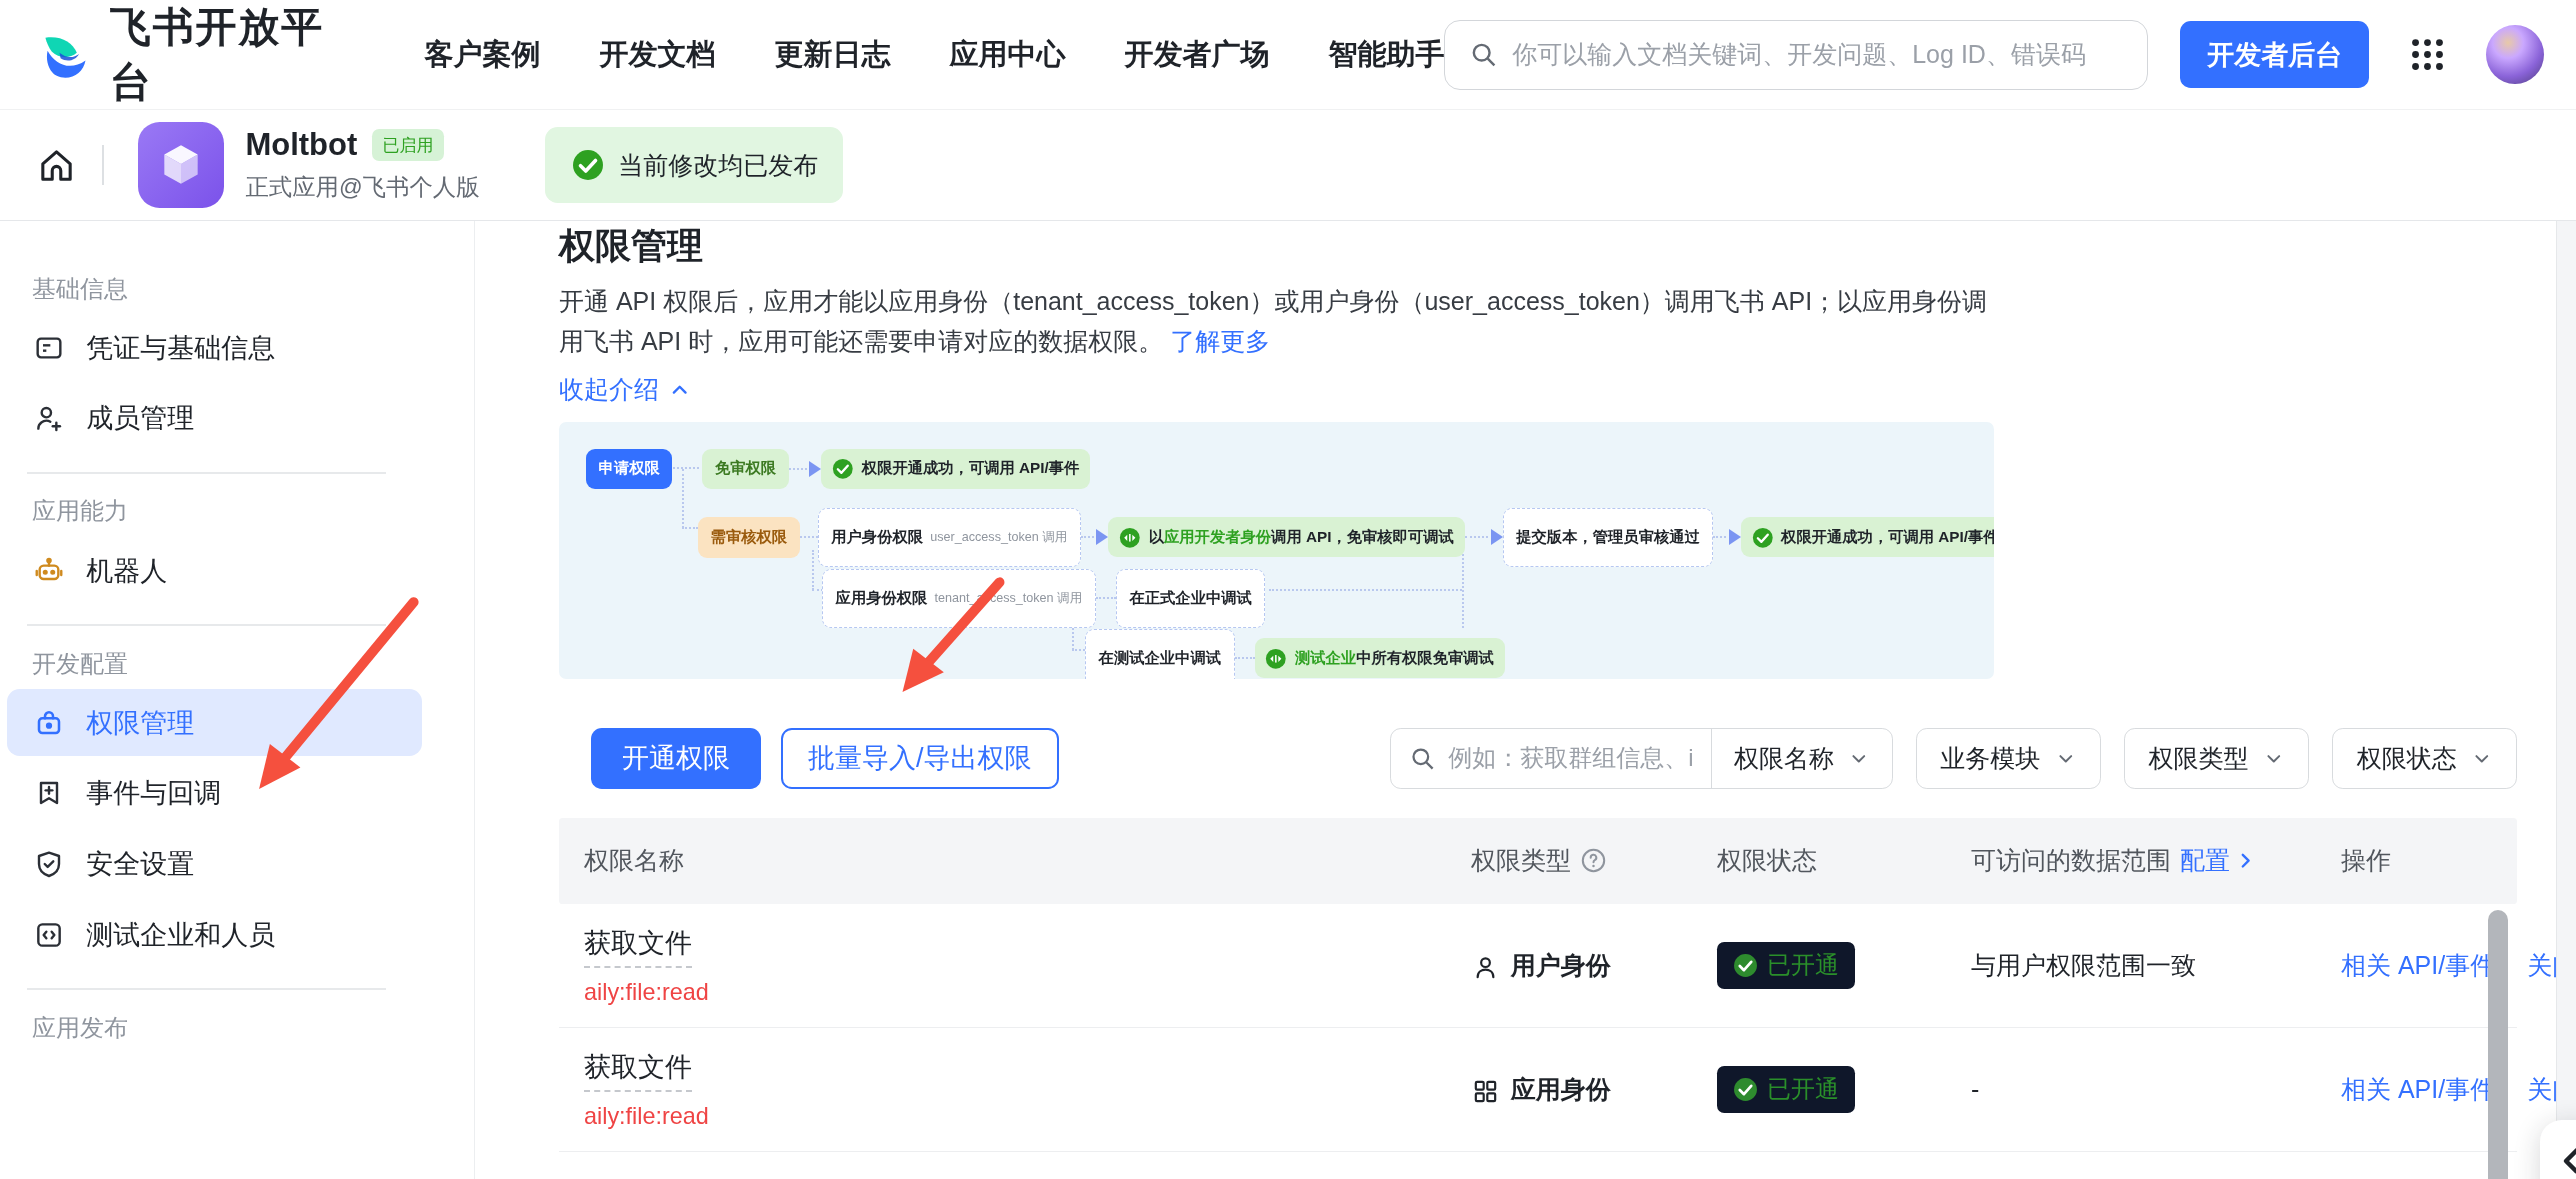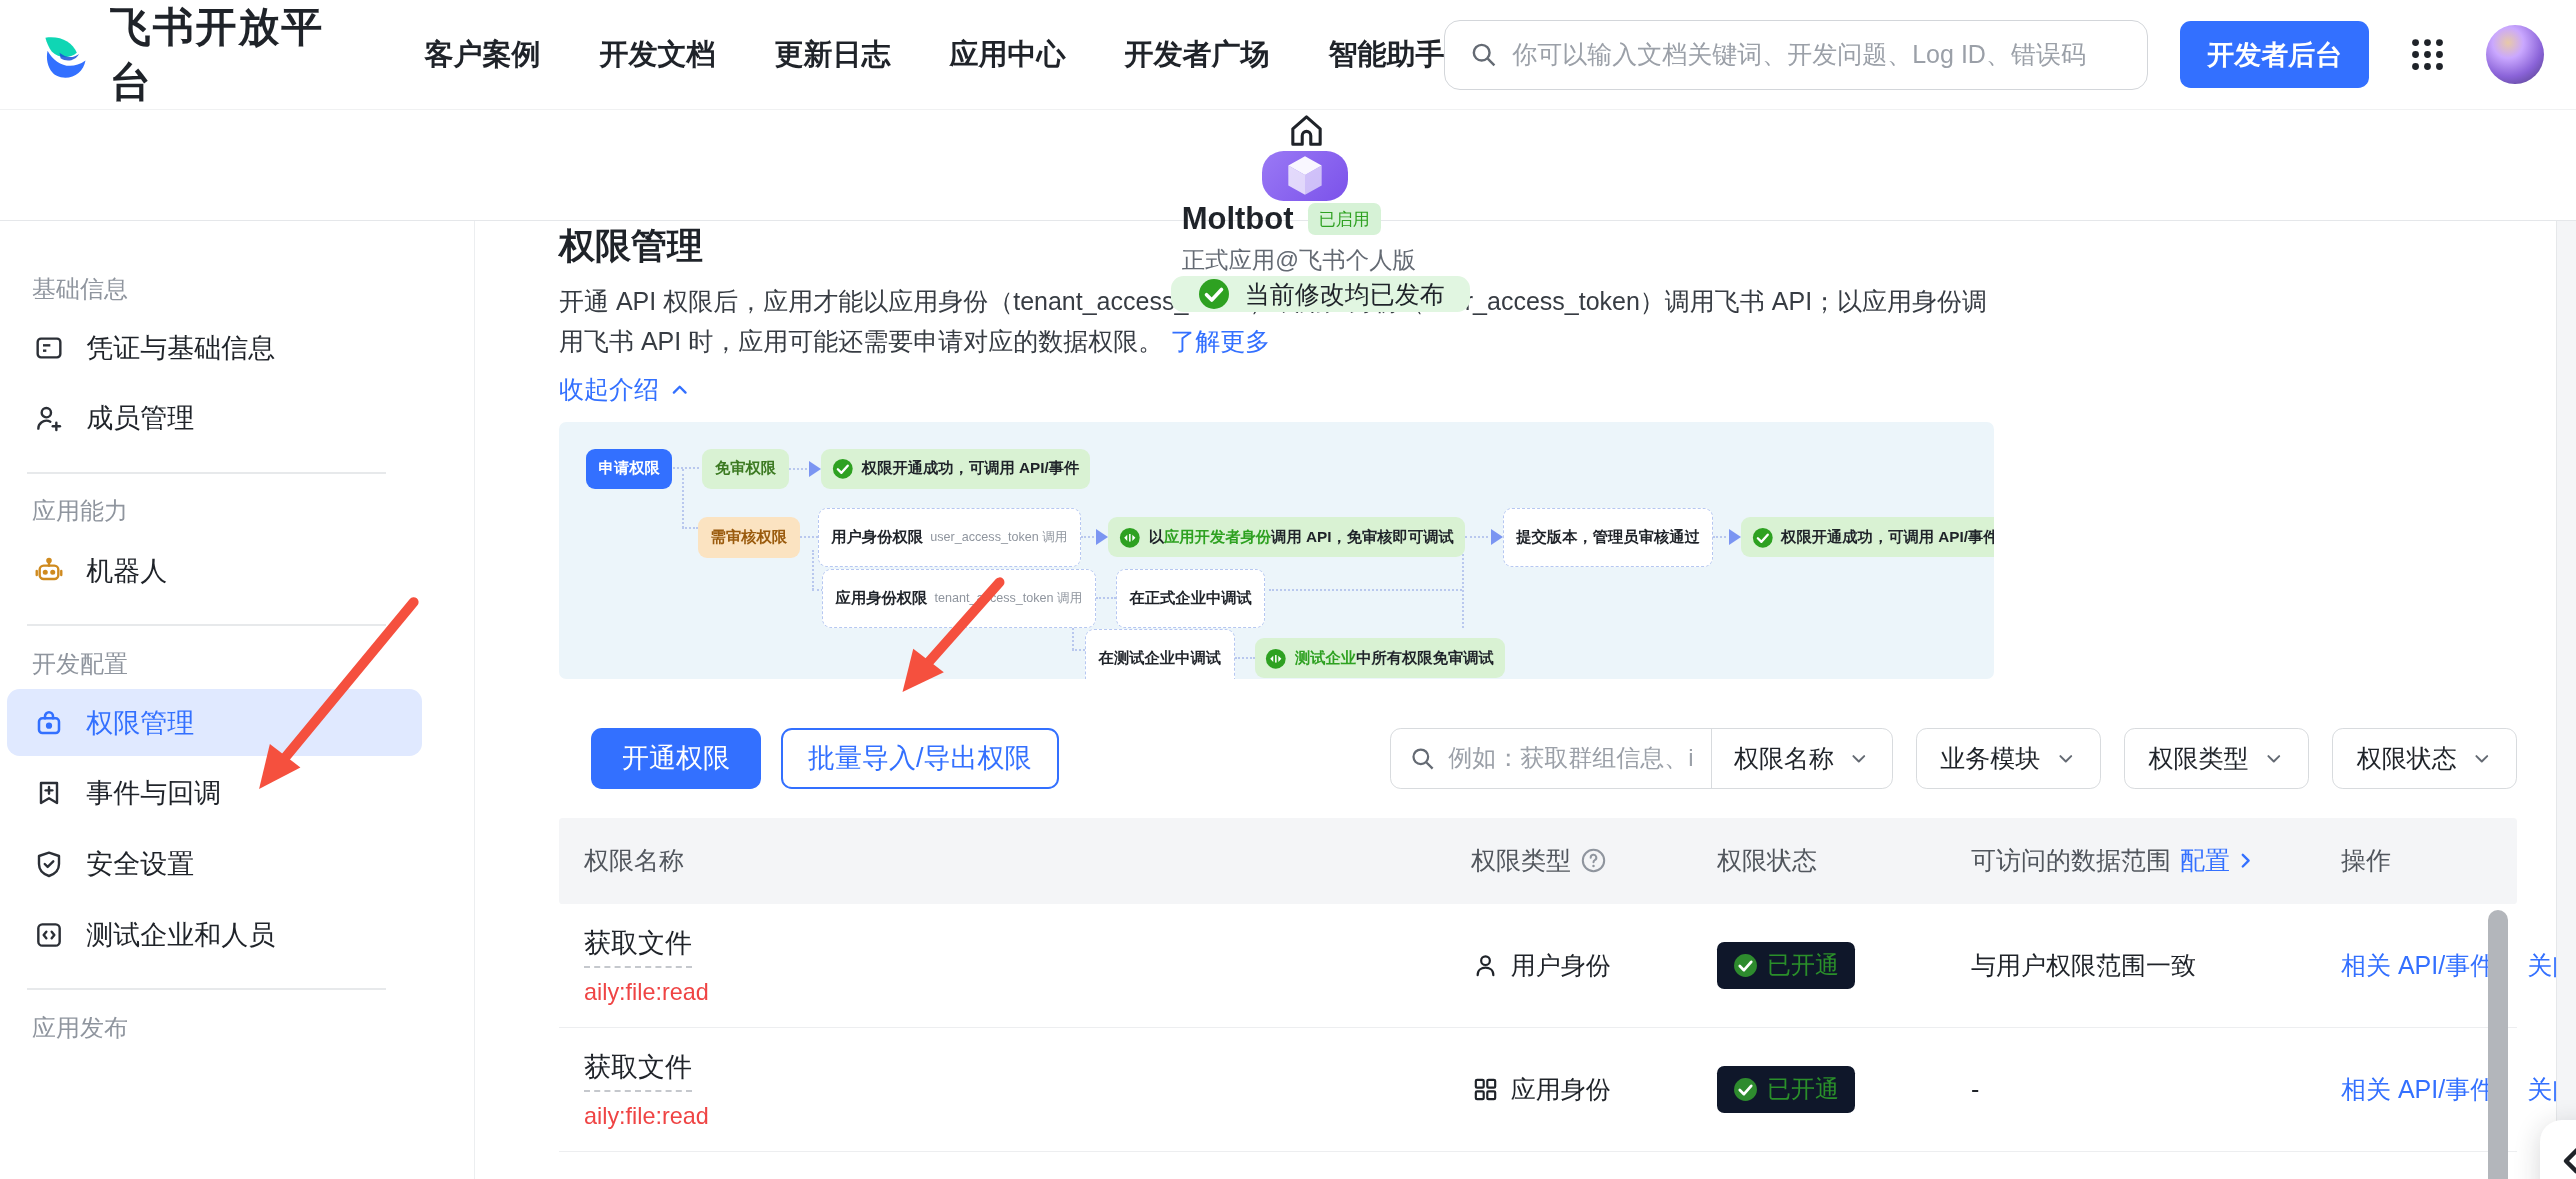--- a/index.html
+++ b/index.html
@@ -20,21 +20,21 @@
     font-family:inherit; color:#1f2329; }
   .nav-search input::placeholder { color:#9ba0a8; }
   .console-btn { margin-left:32px; height:67px; padding:0 27px; background:#3370ff; color:#fff;
     font-size:27px; font-weight:600; border-radius:10.8px; display:flex; align-items:center; cursor:pointer; white-space:nowrap; }
   .grid-dots { margin-left:38px; cursor:pointer; }
   .avatar { width:59px; height:59px; border-radius:50%; margin:0 32px 0 38px; cursor:pointer;
     background:radial-gradient(circle at 38% 30%, #e8c9a8 0%, #caa8ff 28%, #8a63d8 62%, #4a3b78 100%); }
 
   
   .appbar { position:absolute; left:0; top:110px; width:2576px; height:111px; background:#fff;
-    display:flex; align-items:center; border-bottom:0.9px solid #e5e7ea; z-index:4;flex-direction:column; }
+    display:flex; align-items:center; border-bottom:0.9px solid #e5e7ea; z-index:4; }
   .home-btn { margin-left:36px; cursor:pointer; }
   .appbar-div { width:1.8px; height:40px; background:#dde0e3; margin-left:25px; }
   .app-icon { width:86px; height:86px; border-radius:21.6px; margin-left:34px;
     background:linear-gradient(135deg,#9a79f5 0%,#7b52ea 100%);
     display:flex; align-items:center; justify-content:center; }
   .app-meta { margin-left:21.6px; }
   .app-name-row { display:flex; align-items:center; gap:14.4px; }
   .app-name { font-size:31px; font-weight:700; }
   .enabled-badge { background:#d6f2d6; color:#2ea121; font-size:17px; padding:4.5px 10.8px; border-radius:7.2px; }
   .app-sub { font-size:23.4px; color:#646a73; margin-top:7.2px; }
@@ -104,21 +104,21 @@
   
   .tbl { margin-top:29px; width:1958px; }
   .thead, .trow { display:grid; grid-template-columns:912px 246px 254px 370px 1fr; align-items:center; }
   .thead { height:86px; background:#f4f5f7; font-size:25px; color:#51565d; border-radius:3.6px; }
   .thead > div:first-child, .trow > div:first-child { padding-left:25px; }
   .th-flex { display:flex; align-items:center; gap:9px; }
   .trow { height:124px; border-bottom:1.8px solid #edeef0; }
   .pname { display:inline-block; font-size:27px; font-weight:500;
     border-bottom:2.7px dashed #c5c8cd; padding-bottom:4.5px; cursor:default; }
   .pcode { font-size:23.4px; color:#ef4444; margin-top:10.8px; }
-  .tcell { display:flex; align-items:center; gap:10.8px; font-size:25px; }
+  .tcell { display:flex; align-items:flex-end; gap:10.8px; font-size:25px;font-weight:bold; }
   .badge { display:inline-flex; align-items:center; gap:9px; height:47px; padding:0 16px;
     background:#0f172a; border-radius:7.2px; font-size:24px; color:#2a8f2a; font-weight:500; }
   .scope { font-size:25px; }
   .acts { display:flex; gap:32px; font-size:25px; }
   .acts span { color:#3370ff; cursor:pointer; white-space:nowrap; }
 
   
   .tbl-thumb { position:absolute; left:2488px; top:910px; width:20px; height:270px;
     background:#b3b6bb; border-radius:10px 10px 0 0; z-index:6; cursor:pointer; }
   .page-track { position:absolute; right:0; top:221px; width:20px; bottom:0; background:#f4f5f7;

